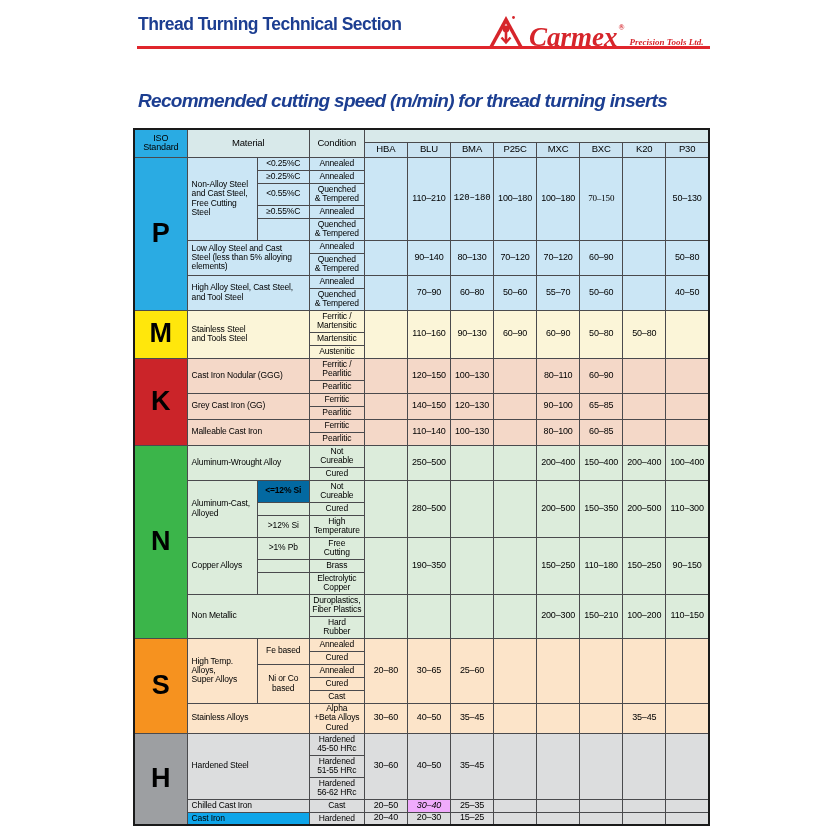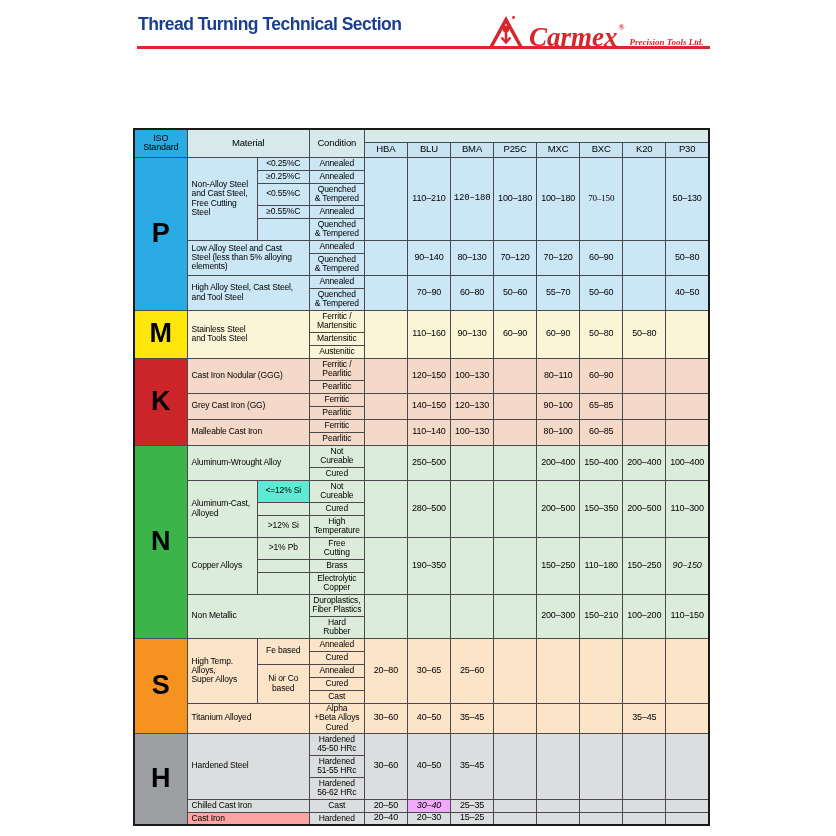--- a/index.html
+++ b/index.html
@@ -55,20 +55,21 @@
         <path d="M15.5 23.5 L20 28.5 L24.5 23.5" stroke="#d6252b" stroke-width="2.4" fill="none"></path>
         <circle cx="27.5" cy="3.5" r="1.4" fill="#d6252b"></circle>
       </svg>
     </span>
     <span class="logo-word"><span>Carmex</span><sup class="logo-reg">®</sup></span>
     <span class="logo-sub">Precision Tools Ltd.</span>
   </div>
 
   <div class="red-rule"></div>
 
+  <h1 class="main-title">Recommended cutting speed (m/min) for thread turning inserts</h1>
 
   <table class="speed-table">
     <colgroup>
       <col style="width:53px">
         <col style="width:70px">
         <col style="width:52px">
         <col style="width:55px">
       <col style="width:43px">
         <col style="width:43px">
         <col style="width:43px">
@@ -248,21 +249,21 @@
           <td class="val" rowspan="2" style="background: rgb(220, 236, 219);">150–400</td>
           <td class="val" rowspan="2" style="background: rgb(220, 236, 219);">200–400</td>
           <td class="val" rowspan="2" style="background: rgb(220, 236, 219);">100–400</td>
         </tr>
         <tr class="r-s">
           <td class="cond" style="background: rgb(220, 236, 219);">Cured</td>
         </tr>
         <tr class="r-d">
           <td class="mat" rowspan="3" style="background: rgb(220, 236, 219);">Aluminum-Cast,
 Alloyed</td>
-          <td class="sub" style="background: #5eead4;">&lt;=12% Si</td>
+          <td class="sub" style="background: #0369a1; font-weight: bold;">&lt;=12% Si</td>
           <td class="cond" style="background: rgb(220, 236, 219);">Not
 Cureable</td>
           <td class="val" rowspan="3" style="background: rgb(220, 236, 219);"></td>
           <td class="val" rowspan="3" style="background: rgb(220, 236, 219);">280–500</td>
           <td class="val" rowspan="3" style="background: rgb(220, 236, 219);"></td>
           <td class="val" rowspan="3" style="background: rgb(220, 236, 219);"></td>
           <td class="val" rowspan="3" style="background: rgb(220, 236, 219);">200–500</td>
           <td class="val" rowspan="3" style="background: rgb(220, 236, 219);">150–350</td>
           <td class="val" rowspan="3" style="background: rgb(220, 236, 219);">200–500</td>
           <td class="val" rowspan="3" style="background: rgb(220, 236, 219);">110–300</td>
@@ -281,21 +282,21 @@
           <td class="sub" style="background: rgb(220, 236, 219);">&gt;1% Pb</td>
           <td class="cond" style="background: rgb(220, 236, 219);">Free
 Cutting</td>
           <td class="val" rowspan="3" style="background: rgb(220, 236, 219);"></td>
           <td class="val" rowspan="3" style="background: rgb(220, 236, 219);">190–350</td>
           <td class="val" rowspan="3" style="background: rgb(220, 236, 219);"></td>
           <td class="val" rowspan="3" style="background: rgb(220, 236, 219);"></td>
           <td class="val" rowspan="3" style="background: rgb(220, 236, 219);">150–250</td>
           <td class="val" rowspan="3" style="background: rgb(220, 236, 219);">110–180</td>
           <td class="val" rowspan="3" style="background: rgb(220, 236, 219);">150–250</td>
-          <td class="val" rowspan="3" style="background: rgb(220, 236, 219); font-style: italic;">90–150</td>
+          <td class="val" rowspan="3" style="background: rgb(220, 236, 219);">90–150</td>
         </tr>
         <tr class="r-s">
           <td class="sub" style="background: rgb(220, 236, 219);"></td>
           <td class="cond" style="background: rgb(220, 236, 219);">Brass</td>
         </tr>
         <tr class="r-d">
           <td class="sub" style="background: rgb(220, 236, 219);"></td>
           <td class="cond" style="background: rgb(220, 236, 219);">Electrolytic
 Copper</td>
         </tr>
@@ -339,21 +340,21 @@
 based</td>
           <td class="cond" style="background: rgb(252, 228, 201);">Annealed</td>
         </tr>
         <tr class="r-s">
           <td class="cond" style="background: rgb(252, 228, 201);">Cured</td>
         </tr>
         <tr class="r-s">
           <td class="cond" style="background: rgb(252, 228, 201);">Cast</td>
         </tr>
         <tr class="r-t">
-          <td class="mat" rowspan="1" colspan="2" style="background: rgb(252, 228, 201);">Titanium Alloyed</td>
+          <td class="mat" rowspan="1" colspan="2" style="background: rgb(252, 228, 201);">Stainless Alloys</td>
           <td class="cond" style="background: rgb(252, 228, 201);">Alpha
 +Beta Alloys
 Cured</td>
           <td class="val" rowspan="1" style="background: rgb(252, 228, 201);">30–60</td>
           <td class="val" rowspan="1" style="background: rgb(252, 228, 201);">40–50</td>
           <td class="val" rowspan="1" style="background: rgb(252, 228, 201);">35–45</td>
           <td class="val" rowspan="1" style="background: rgb(252, 228, 201);"></td>
           <td class="val" rowspan="1" style="background: rgb(252, 228, 201);"></td>
           <td class="val" rowspan="1" style="background: rgb(252, 228, 201);"></td>
           <td class="val" rowspan="1" style="background: rgb(252, 228, 201);">35–45</td>
@@ -387,21 +388,21 @@
           <td class="val" rowspan="1" style="background: rgb(220, 221, 222);">20–50</td>
           <td class="val" rowspan="1" style="background: #f0abfc; font-style: italic;">30–40</td>
           <td class="val" rowspan="1" style="background: rgb(220, 221, 222);">25–35</td>
           <td class="val" rowspan="1" style="background: rgb(220, 221, 222);"></td>
           <td class="val" rowspan="1" style="background: rgb(220, 221, 222);"></td>
           <td class="val" rowspan="1" style="background: rgb(220, 221, 222);"></td>
           <td class="val" rowspan="1" style="background: rgb(220, 221, 222);"></td>
           <td class="val" rowspan="1" style="background: rgb(220, 221, 222);"></td>
         </tr>
         <tr class="r-s">
-          <td class="mat" rowspan="1" colspan="2" style="background: #fca5a5;">Cast Iron</td>
+          <td class="mat" rowspan="1" colspan="2" style="background: #0ea5e9;">Cast Iron</td>
           <td class="cond" style="background: rgb(220, 221, 222);">Hardened</td>
           <td class="val" rowspan="1" style="background: rgb(220, 221, 222);">20–40</td>
           <td class="val" rowspan="1" style="background: rgb(220, 221, 222);">20–30</td>
           <td class="val" rowspan="1" style="background: rgb(220, 221, 222);">15–25</td>
           <td class="val" rowspan="1" style="background: rgb(220, 221, 222);"></td>
           <td class="val" rowspan="1" style="background: rgb(220, 221, 222);"></td>
           <td class="val" rowspan="1" style="background: rgb(220, 221, 222);"></td>
           <td class="val" rowspan="1" style="background: rgb(220, 221, 222);"></td>
           <td class="val" rowspan="1" style="background: rgb(220, 221, 222);"></td>
         </tr>

